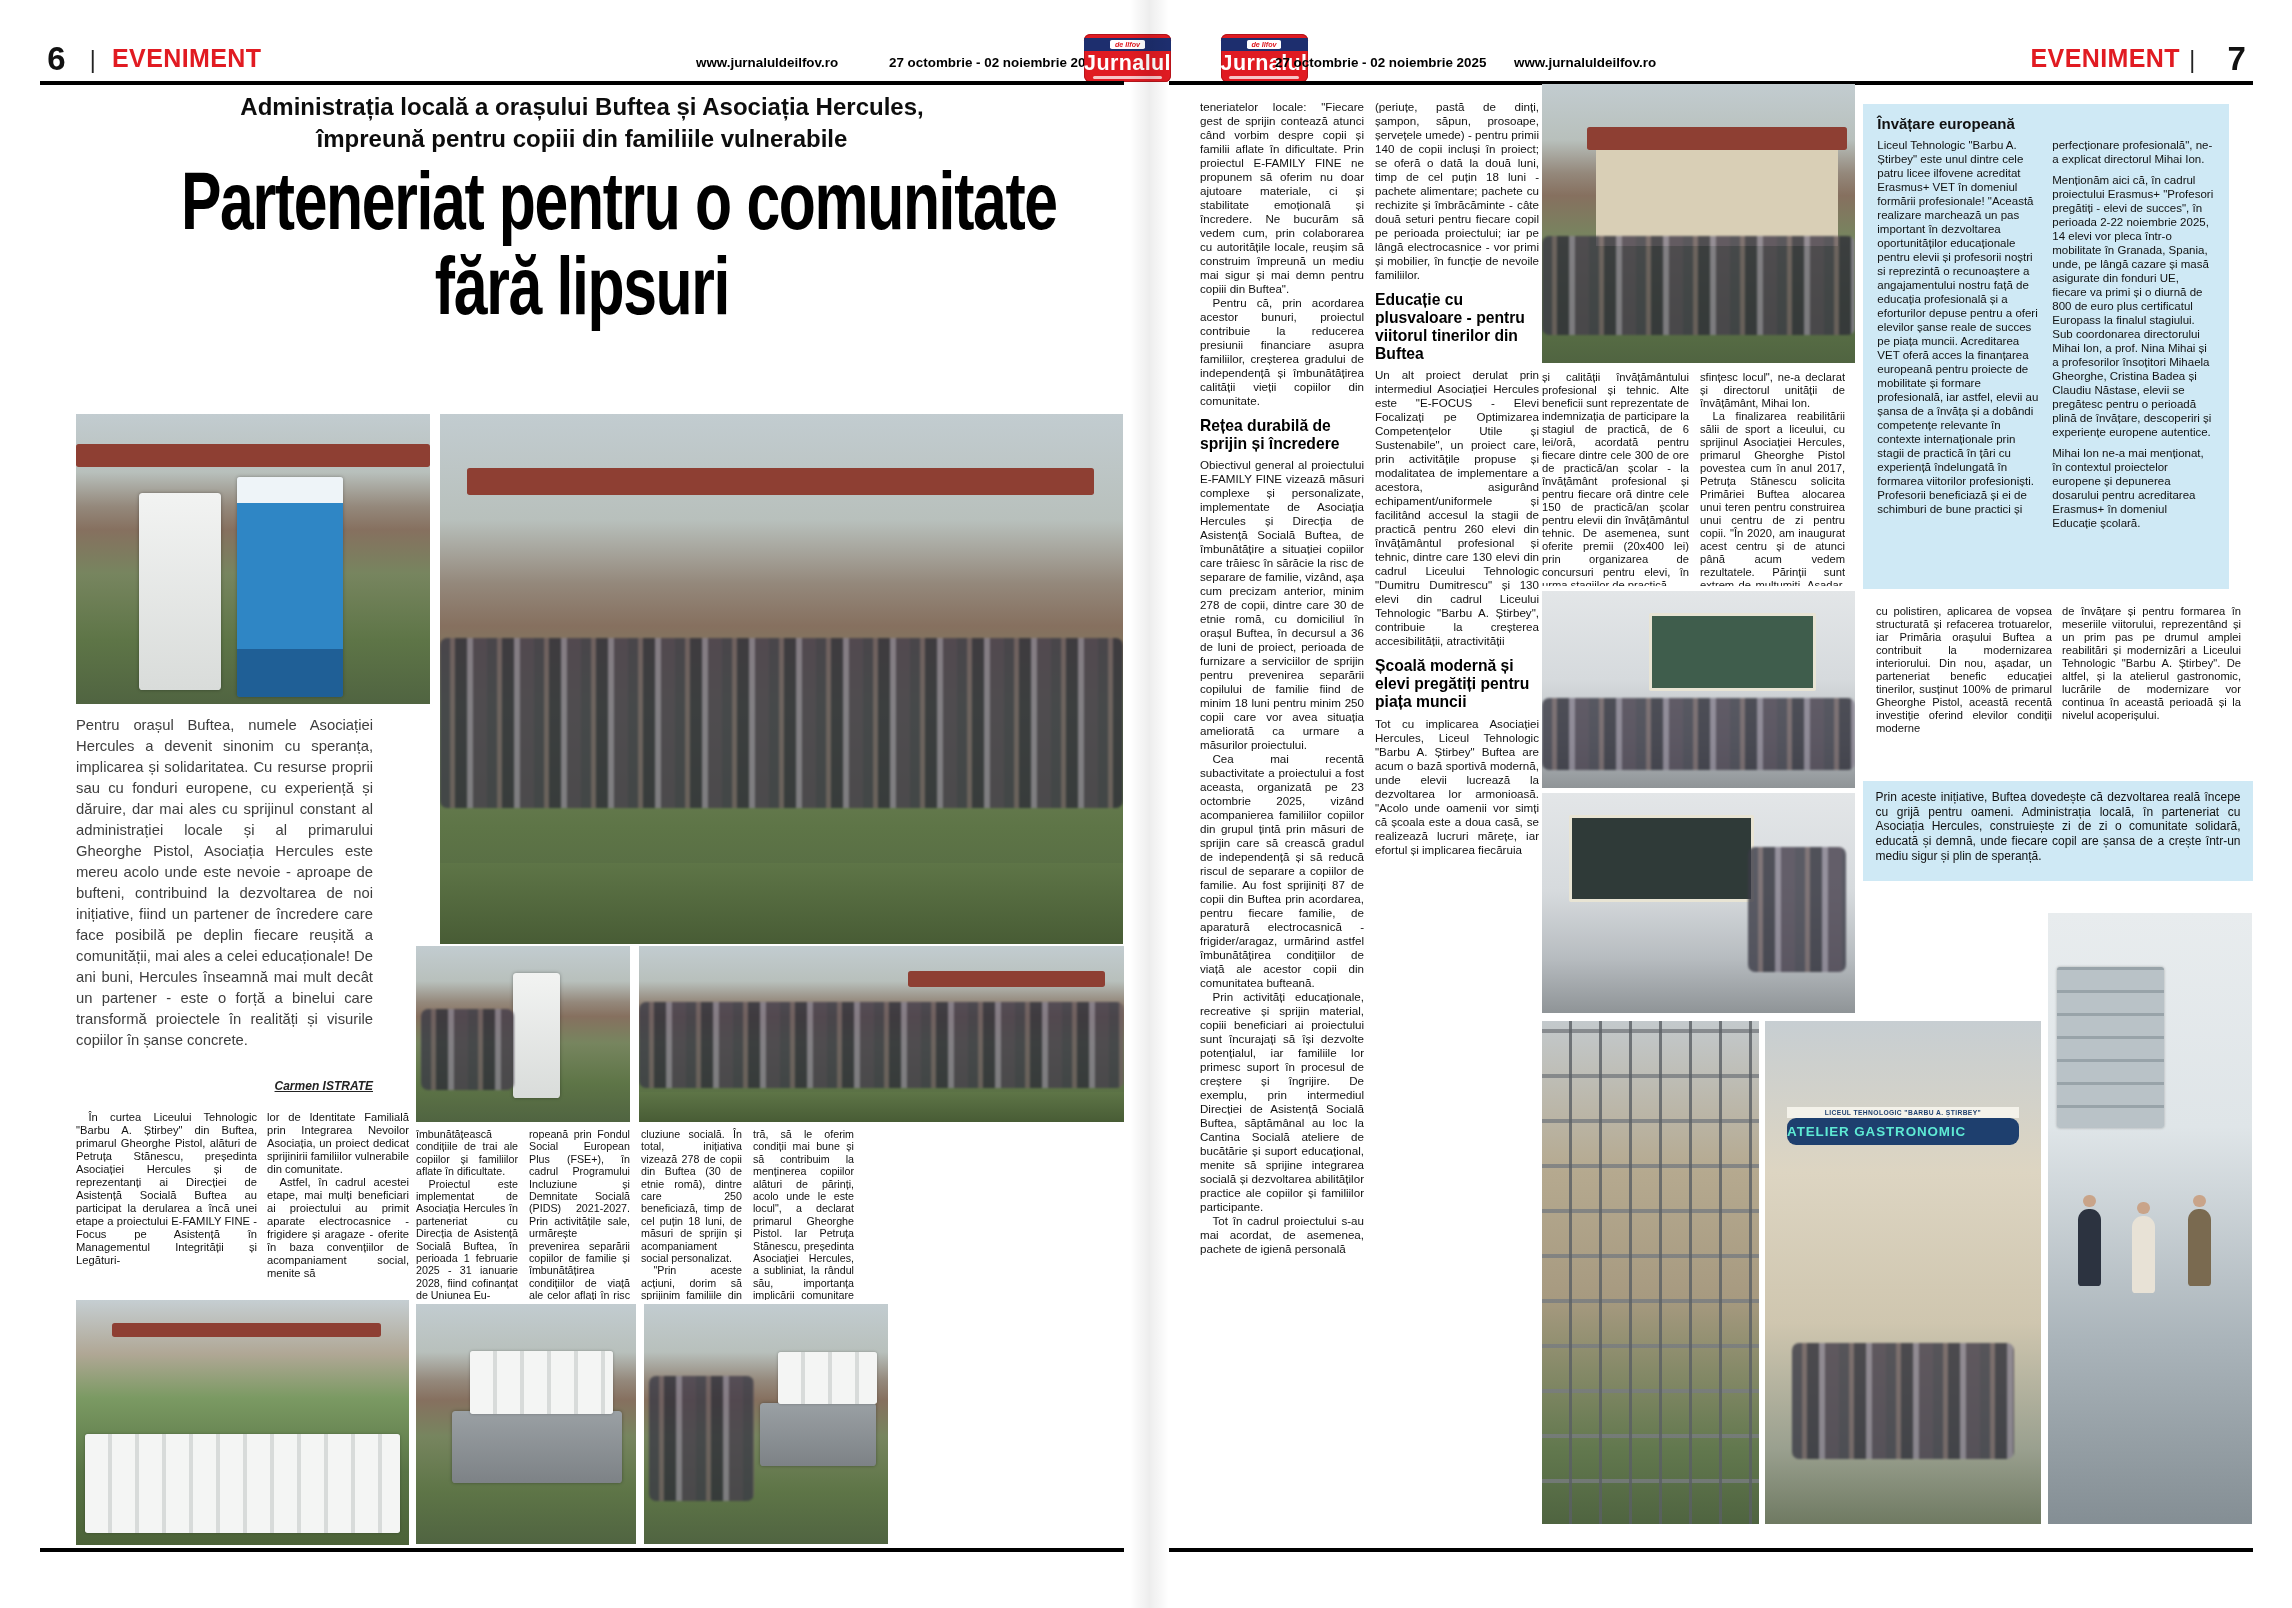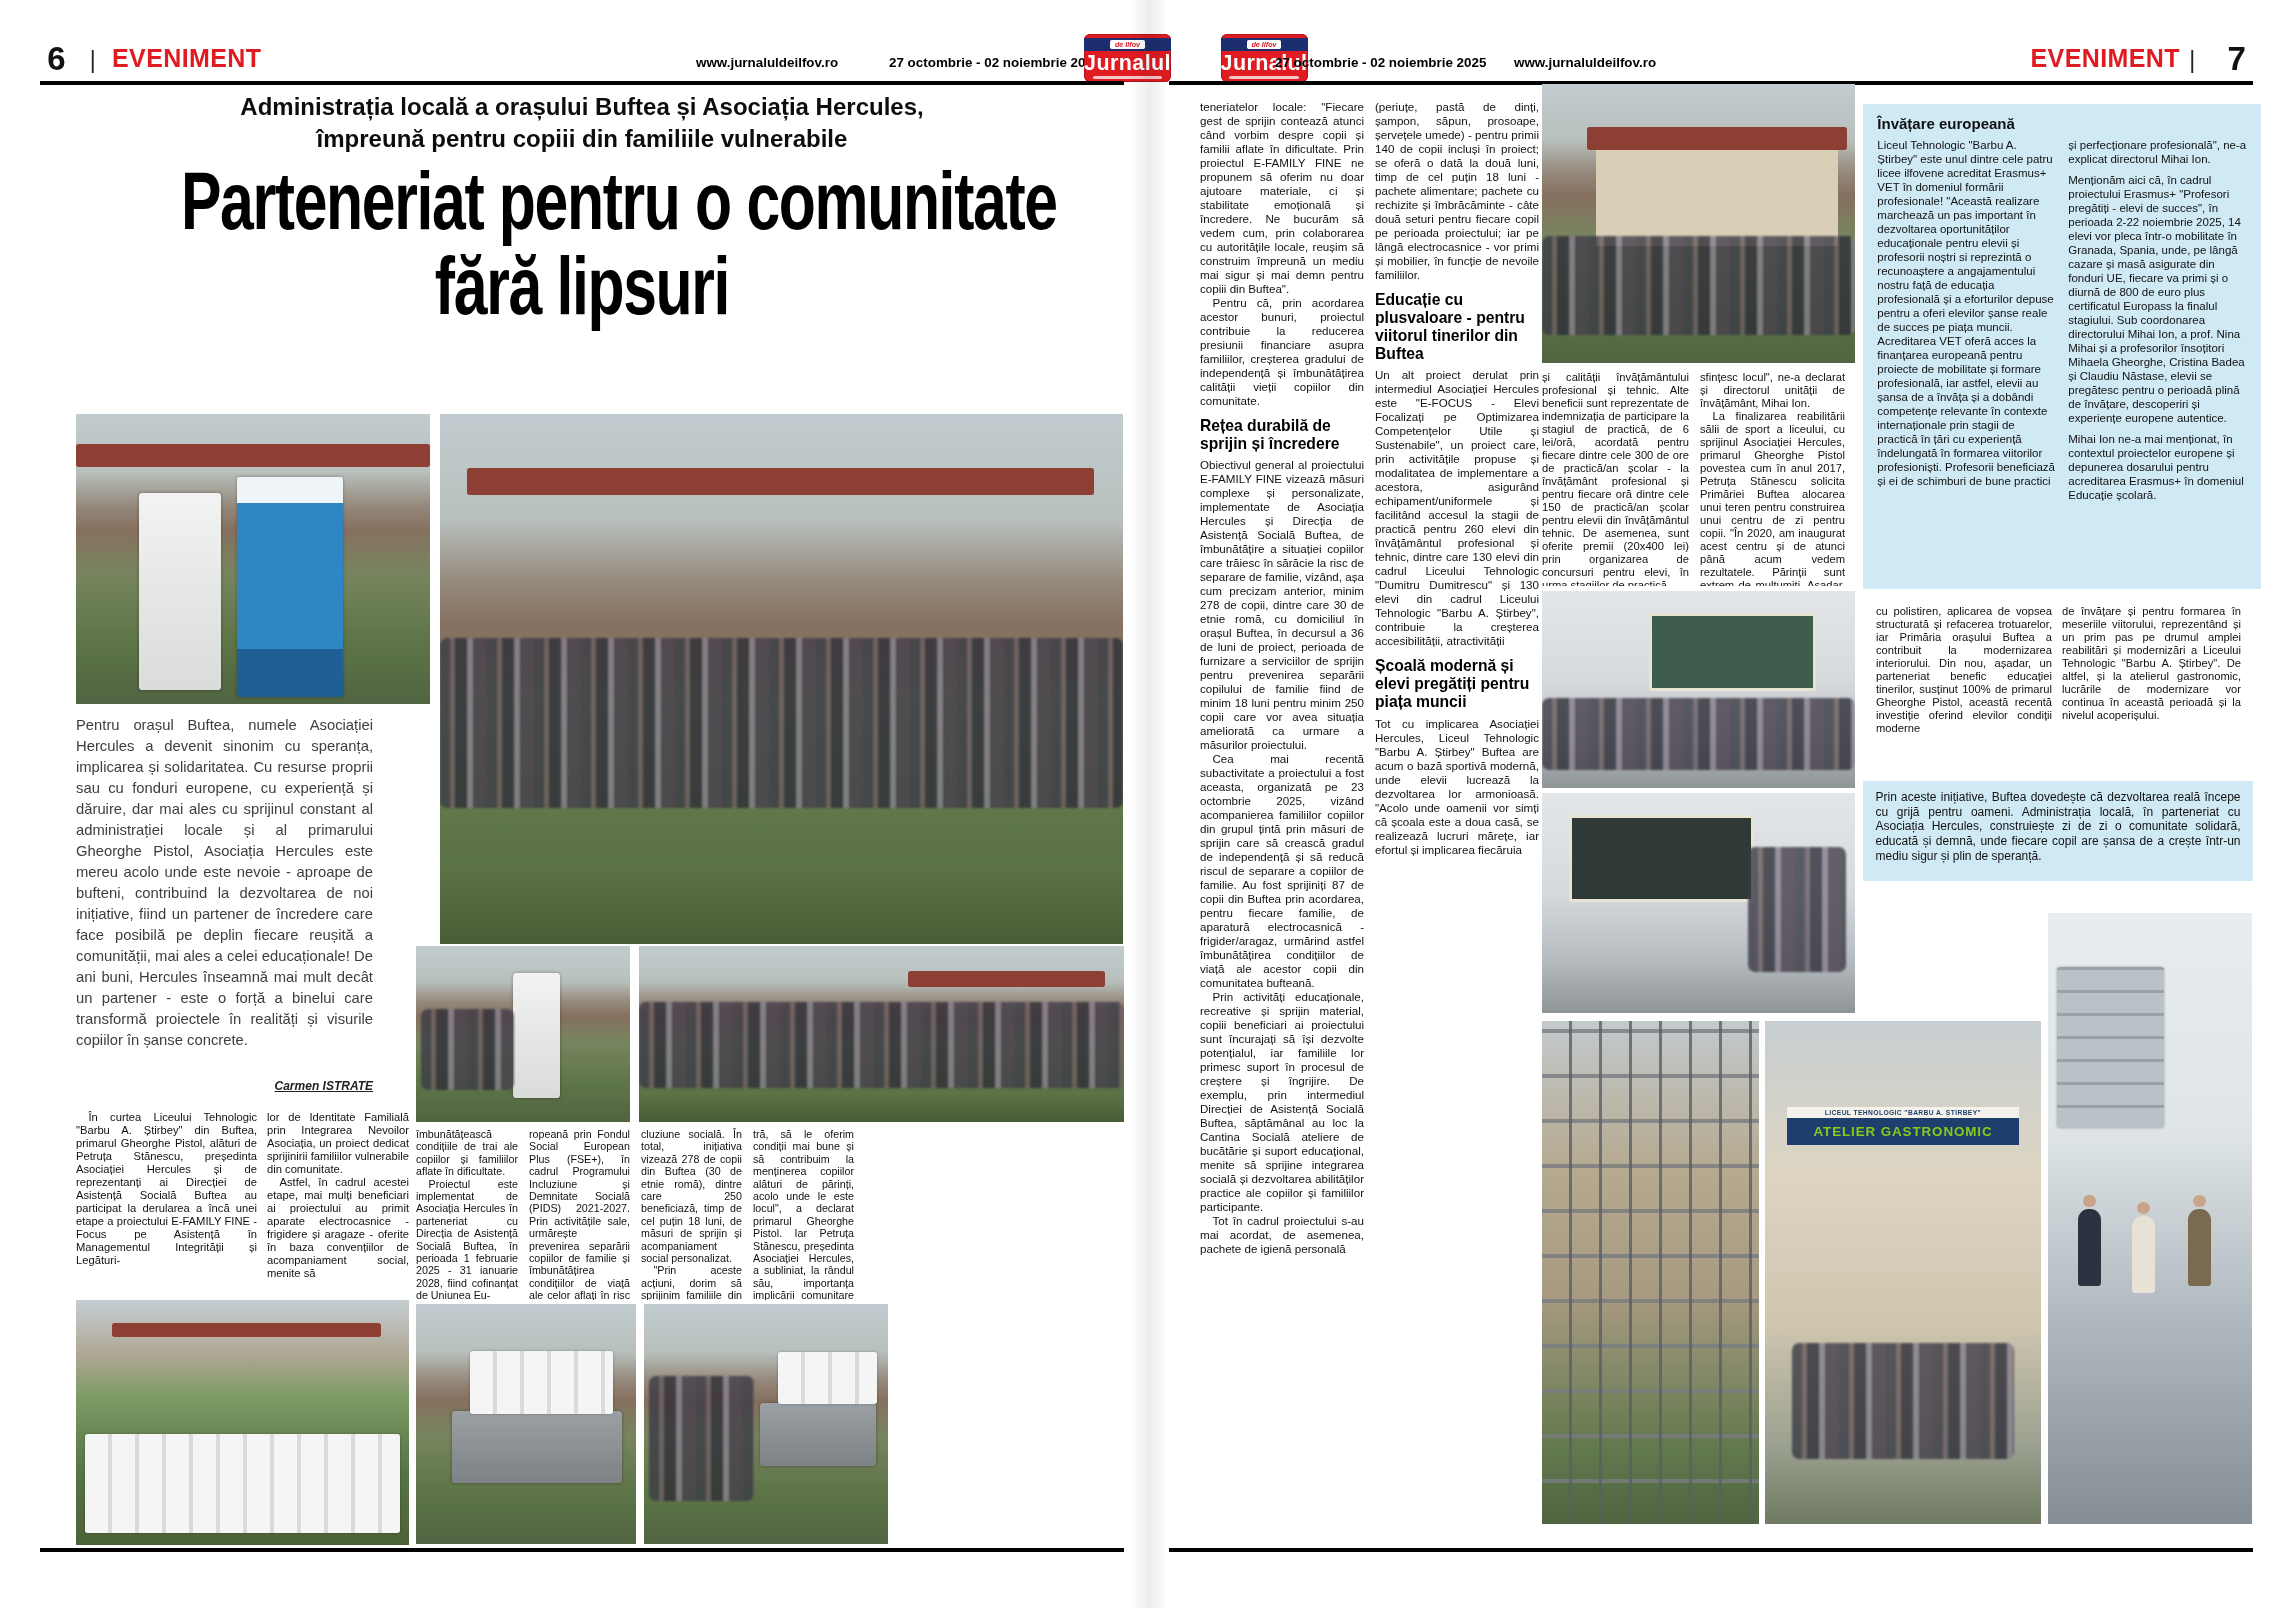--- a/index.html
+++ b/index.html
@@ -53,21 +53,21 @@
   .banner{position:absolute;background:linear-gradient(180deg,#eef4f8 0 12%,#2f86c5 12% 78%,#1f5f96 78% 100%);border-radius:2.7px;box-shadow:0 0 3.6px rgba(0,0,0,.3);}
   .board{position:absolute;background:#3f5d4c;border:3.6px solid #e8e4d4;border-radius:1.8px;}
   .scaff{position:absolute;inset:0;background:
      repeating-linear-gradient(90deg,transparent 0 27px,rgba(90,95,100,.8) 27px 30px),
      repeating-linear-gradient(0deg,transparent 0 41px,rgba(120,124,128,.8) 41px 45px),
      linear-gradient(180deg,#c3c9cc 0%,#b5a98f 30%,#a79a80 55%,#62784e 85%,#4f6440 100%);}
   .truck{position:absolute;background:linear-gradient(180deg,#9aa0a4,#7d8286);border-radius:3.6px;box-shadow:0 0 3.6px rgba(0,0,0,.35);}
   .boxes{position:absolute;background:repeating-linear-gradient(90deg,#f4f5f4 0 23px,#d8dbda 23px 27px);border-radius:2.7px;box-shadow:0 0 2.7px rgba(0,0,0,.3);}
   .signwrap{position:absolute;left:8%;right:8%;}
   .sign-top{background:#f4f2ea;color:#1e3f6e;font-size:6.7px;font-weight:700;text-align:center;padding:1.8px 0;letter-spacing:0.4px;}
-  .sign-main{background:#1e3f6e;color:#84cc16;font-size:13.4px;font-weight:800;text-align:center;padding:6.3px 0;letter-spacing:0.9px;}
+  .sign-main{background:#1e3f6e;color:#5eead4;font-size:13.4px;font-weight:800;text-align:left;padding:6.3px 0;letter-spacing:0.9px;border-radius:9px;}
   .fig{position:absolute;width:23px;height:77px;border-radius:10.7px 10.7px 3.6px 3.6px;}
   .fig::before{content:"";position:absolute;top:-14.3px;left:5.4px;width:12.5px;height:12.5px;border-radius:50%;background:#c9a489;}
 </style>
 </head>
 <body>
 
 <div id="canvas">
 
   <div class="abs" style="left:40px;top:0;width:1084px;height:1608px;">
 
@@ -232,21 +232,21 @@
     </div>
 
     <div class="ph" style="left:596px;top:1021px;width:276px;height:503px;background:linear-gradient(180deg,#c7ced2 0%,#ddd5c2 30%,#cfc6af 60%,#9aa08f 85%,#6f7a62 100%);">
       <div class="signwrap" style="top:86px;">
         <div class="sign-top">LICEUL TEHNOLOGIC "BARBU A. ȘTIRBEY"</div>
         <div class="sign-main">ATELIER GASTRONOMIC</div>
       </div>
       <div class="crowd" style="left:27px;right:27px;top:322px;height:116px;"></div>
     </div>
 
-    <div class="abs bluebox" style="left:694px;top:104px;width:398px;height:485px;">
+    <div class="abs bluebox" style="left:694px;top:104px;width:366px;height:485px;">
       <h3>Învățare europeană</h3>
       <div class="flow">
           <p>Liceul Tehnologic "Barbu A. Știrbey" este unul dintre cele patru licee ilfovene acreditat Erasmus+ VET în domeniul formării profesionale! "Această realizare marchează un pas important în dezvoltarea oportunităților educaționale pentru elevii și profesorii noștri si reprezintă o recunoaștere a angajamentului nostru față de educația profesională și a eforturilor depuse pentru a oferi elevilor șanse reale de succes pe piața muncii. Acreditarea VET oferă acces la finanțarea europeană pentru proiecte de mobilitate și formare profesională, iar astfel, elevii au șansa de a învăța și a dobândi competențe relevante în contexte internaționale prin stagii de practică în țări cu experiență îndelungată în formarea viitorilor profesioniști. Profesorii beneficiază și ei de schimburi de bune practici și perfecționare profesională", ne-a explicat directorul Mihai Ion.</p>
           <p>Menționăm aici că, în cadrul proiectului Erasmus+ "Profesori pregătiți - elevi de succes", în perioada 2-22 noiembrie 2025, 14 elevi vor pleca într-o mobilitate în Granada, Spania, unde, pe lângă cazare și masă asigurate din fonduri UE, fiecare va primi și o diurnă de 800 de euro plus certificatul Europass la finalul stagiului. Sub coordonarea directorului Mihai Ion, a prof. Nina Mihai și a profesorilor însoțitori Mihaela Gheorghe, Cristina Badea și Claudiu Năstase, elevii se pregătesc pentru o perioadă plină de învățare, descoperiri și experiențe europene autentice.</p>
           <p>Mihai Ion ne-a mai menționat, în contextul proiectelor europene și depunerea dosarului pentru acreditarea Erasmus+ în domeniul Educație școlară.</p>
         </div>
     </div>
 
     <div class="col b7s cont" style="left:707px;top:605px;width:176px;height:165px;">
         <p>cu polistiren, aplicarea de vopsea structurată și refacerea trotuarelor, iar Primăria orașului Buftea a contribuit la modernizarea interiorului. Din nou, așadar, un parteneriat benefic educației tinerilor, susținut 100% de primarul Gheorghe Pistol, această recentă investiție oferind elevilor condiții moderne</p>

